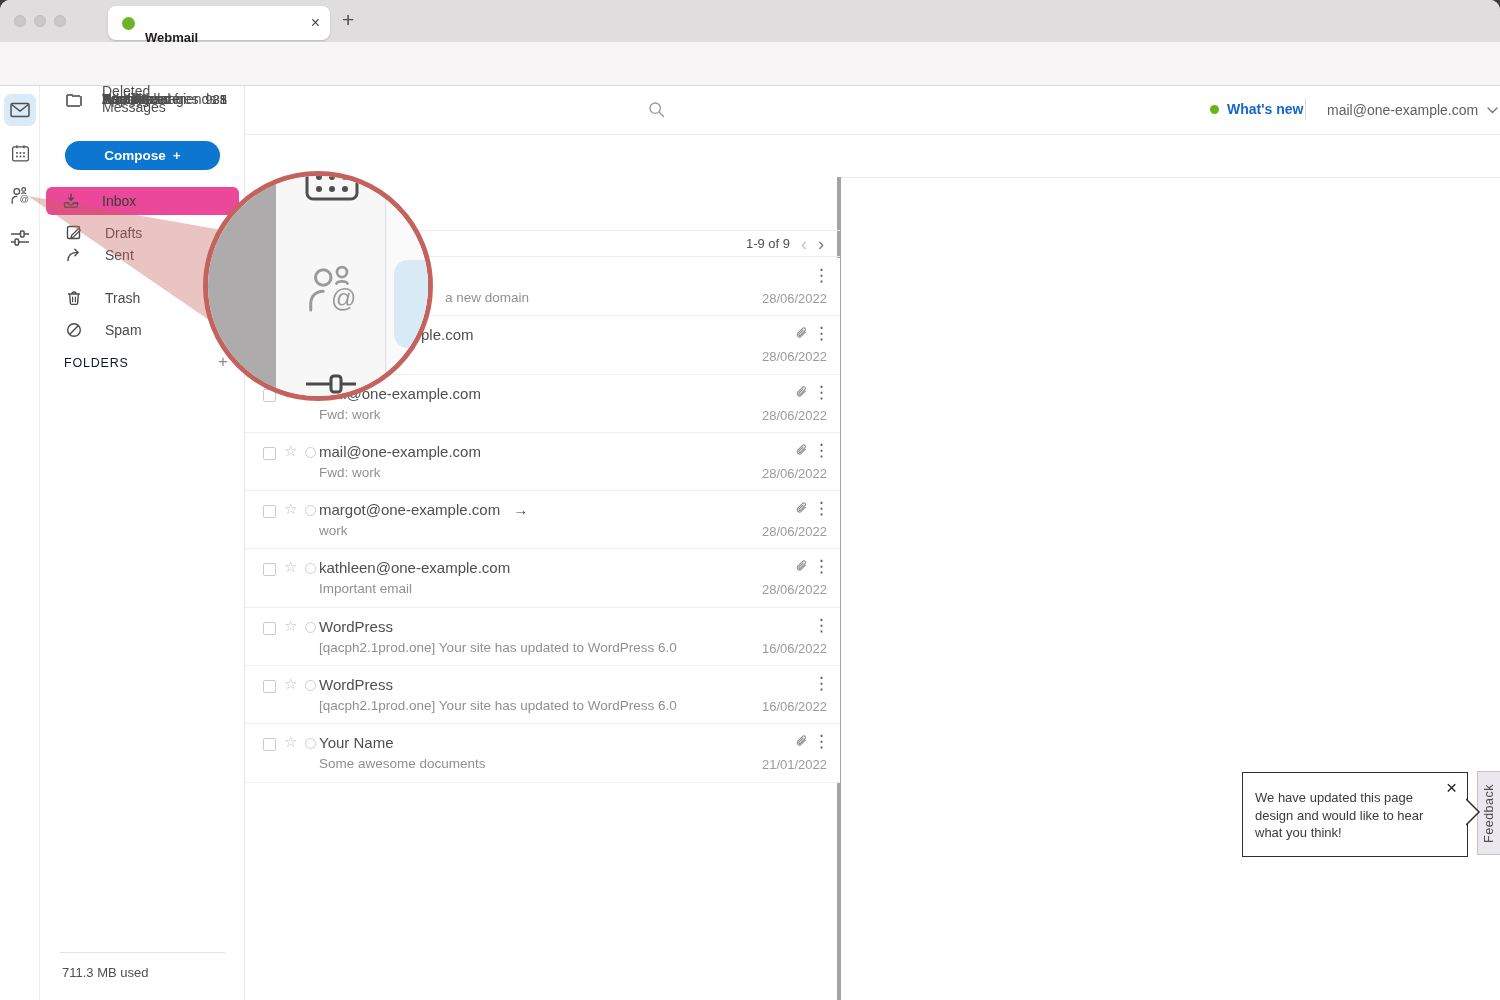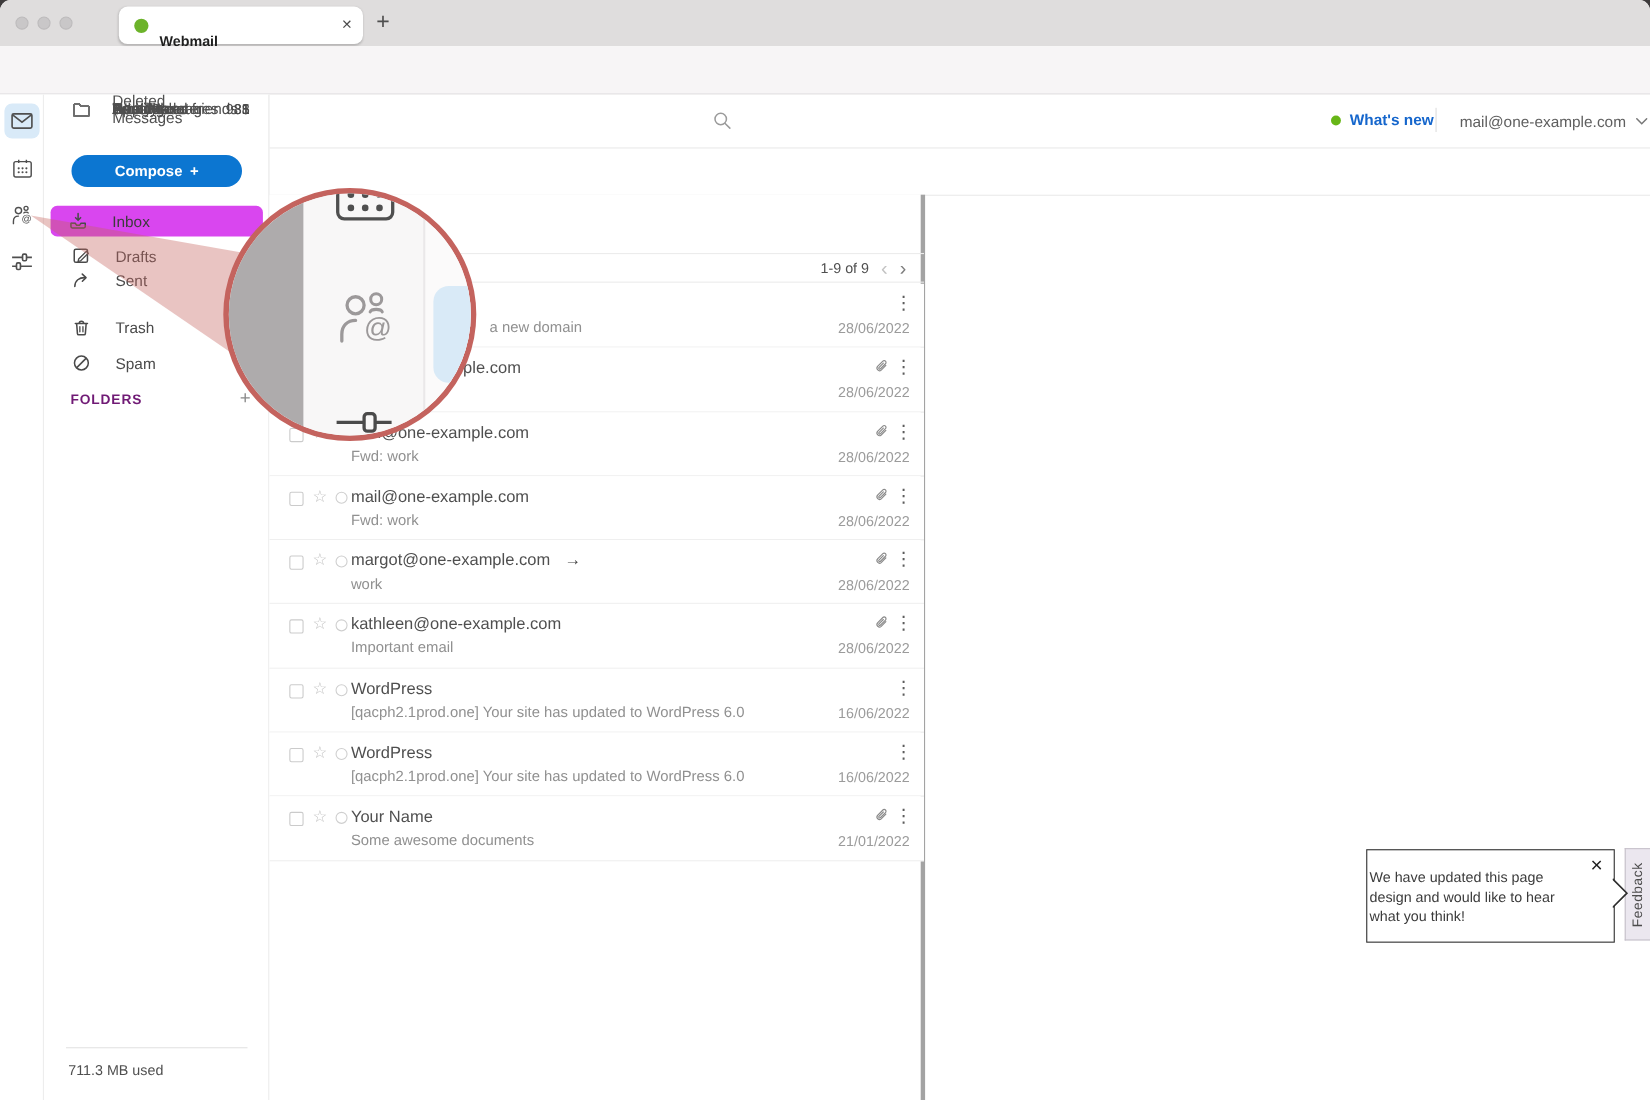--- a/index.html
+++ b/index.html
@@ -47,22 +47,22 @@
   .whatsnew { position:absolute; left:1210px; top:15px; display:flex; align-items:center; gap:8px; font-size:14px; font-weight:700; color:#1566cc; }
   .wn-dot { width:9px; height:9px; border-radius:50%; background:#67b617; }
   .acct-div { position:absolute; left:1305px; top:12px; width:1px; height:22px; background:#dddddd; }
   .account { position:absolute; left:1327px; top:16px; display:flex; align-items:center; gap:9px; font-size:14px; color:#5f5f5f; }
 
   .sidebar { position:absolute; left:40px; top:0; width:205px; height:914px; background:#ffffff; border-right:1px solid #e7e7e7; }
   .compose { position:absolute; left:25px; top:55px; width:155px; height:29px; border-radius:15px; background:#0c76d1; color:#ffffff;
              font-size:13.5px; font-weight:700; display:flex; align-items:center; justify-content:center; gap:7px; border:none; }
   .nav-item { position:absolute; left:6px; width:193px; height:28px; border-radius:6px; display:flex; align-items:center; padding-left:19px; gap:22px;
               font-size:14px; color:#4a4a4a; }
-  .nav-item.sel { background:#d946ef; color:#3c3c3c;padding-left:16px; }
-  .folders-hd { position:absolute; left:24px; top:270px; font-size:12.5px; font-weight:700; letter-spacing:.8px; color:#701a75; }
+  .nav-item.sel { background:#ec4899; color:#3c3c3c;padding-left:16px; }
+  .folders-hd { position:absolute; left:24px; top:270px; font-size:12.5px; font-weight:400; letter-spacing:.8px; color:#0f172a; }
   .folders-add { position:absolute; left:178px; top:266px; font-size:17px; color:#8a8a8a; }
   .folder-item { position:absolute; left:6px; width:193px; height:26px; display:flex; align-items:center; padding:0 12px 0 19px; gap:20px;
                  font-size:14px; color:#4f4f4f; }
   .folder-item .lbl { flex:1; }
   .folder-item .cnt { font-size:13px; color:#4a4a4a; }
   .store-line { position:absolute; left:20px; top:866px; width:165px; height:1px; background:#e3e3e3; }
   .storage { position:absolute; left:22px; top:879px; font-size:13px; color:#4f4f4f; }
 
   
   .toolbar { position:absolute; left:245px; top:48px; width:1255px; height:43px; }
@@ -100,21 +100,21 @@
   .mag { position:absolute; left:203px; top:85px; width:230px; height:230px; border-radius:50%; border:5px solid #c4635e;
          overflow:hidden; z-index:26; background:#f4f3f3; }
   .mag-grey { position:absolute; left:0; top:0; width:68px; height:230px; background:#aeabac; }
   .mag-strip { position:absolute; left:68px; top:0; width:110px; height:230px; background:#f8f7f7; border-right:1px solid #e2e0e1; }
   .mag-right { position:absolute; left:179px; top:0; width:51px; height:230px; background:#fbfafa; }
   .mag-bluerect { position:absolute; left:186px; top:84px; width:62px; height:88px; border-radius:14px; background:#d9eaf7; }
   .mag-ic { position:absolute; }
 
   
   .fb-box { position:absolute; left:1242px; top:686px; width:226px; height:85px; background:#fff; border:1.5px solid #2e2e2e; z-index:40; }
-  .fb-msg { position:absolute; left:2px; top:16px; width:176px; font-size:13px; line-height:17.5px; color:#3b3b3b; }
+  .fb-msg { position:absolute; left:12px; top:16px; width:176px; font-size:13px; line-height:17.5px; color:#3b3b3b; }
   .fb-close { position:absolute; right:10px; top:4px; font-size:19px; color:#222; }
   .fb-point { position:absolute; left:1466px; top:712px; z-index:41; }
   .fb-tab { position:absolute; left:1477px; top:685px; width:23px; height:84px; background:#ebe7ef; border:1px solid #c6c1ca; border-right:none;
             z-index:39; display:flex; align-items:center; justify-content:center; }
   .fb-tab span { writing-mode:vertical-rl; transform:rotate(180deg); font-size:12.5px; color:#4c4c4c; letter-spacing:.5px; }
 
   svg { display:block; }
 </style>
 </head>
 <body>

